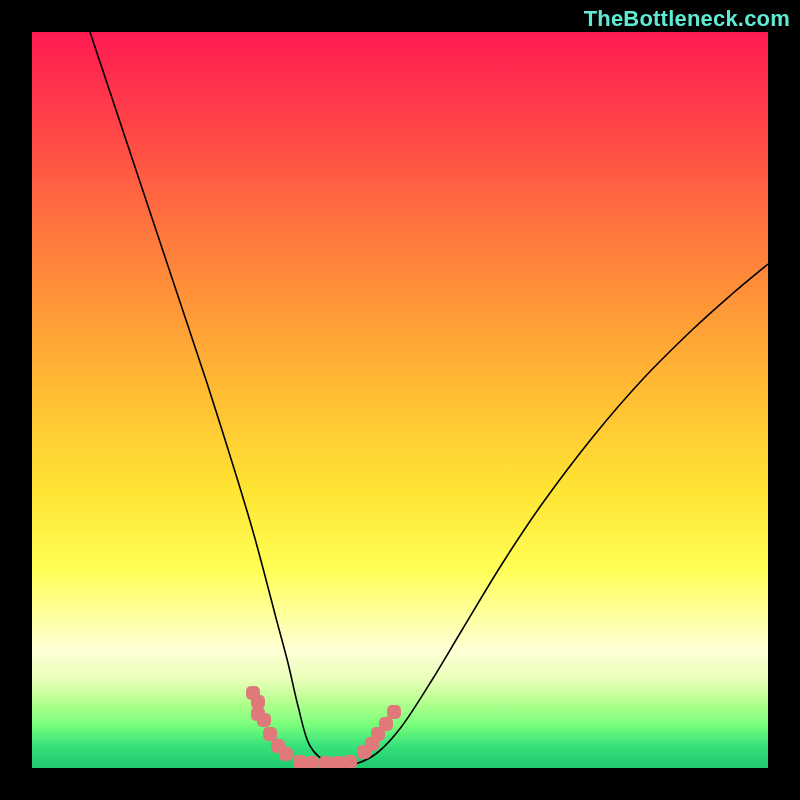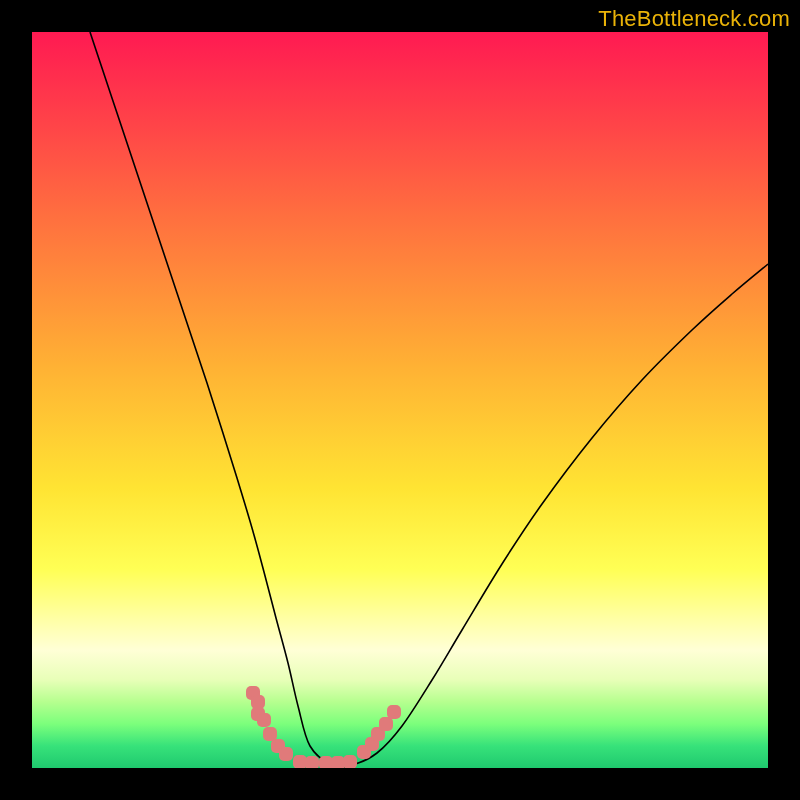--- a/index.html
+++ b/index.html
@@ -40,23 +40,23 @@
       #b6ff8f 91%,
       #7cff7c 94%,
       #37e27a 97%,
       #1fc96e 100%
     );
   }
   .watermark {
     position: absolute;
     top: 6px;
     right: 10px;
-    color: #eab308;
+    color: #5eead4;
     font-size: 22px;
-    font-weight: 400;
+    font-weight: 700;
     letter-spacing: 0.2px;
   }
   svg.curve {
     position: absolute;
     left: 0;
     top: 0;
     width: 736px;
     height: 736px;
   }
   .curve-path {

